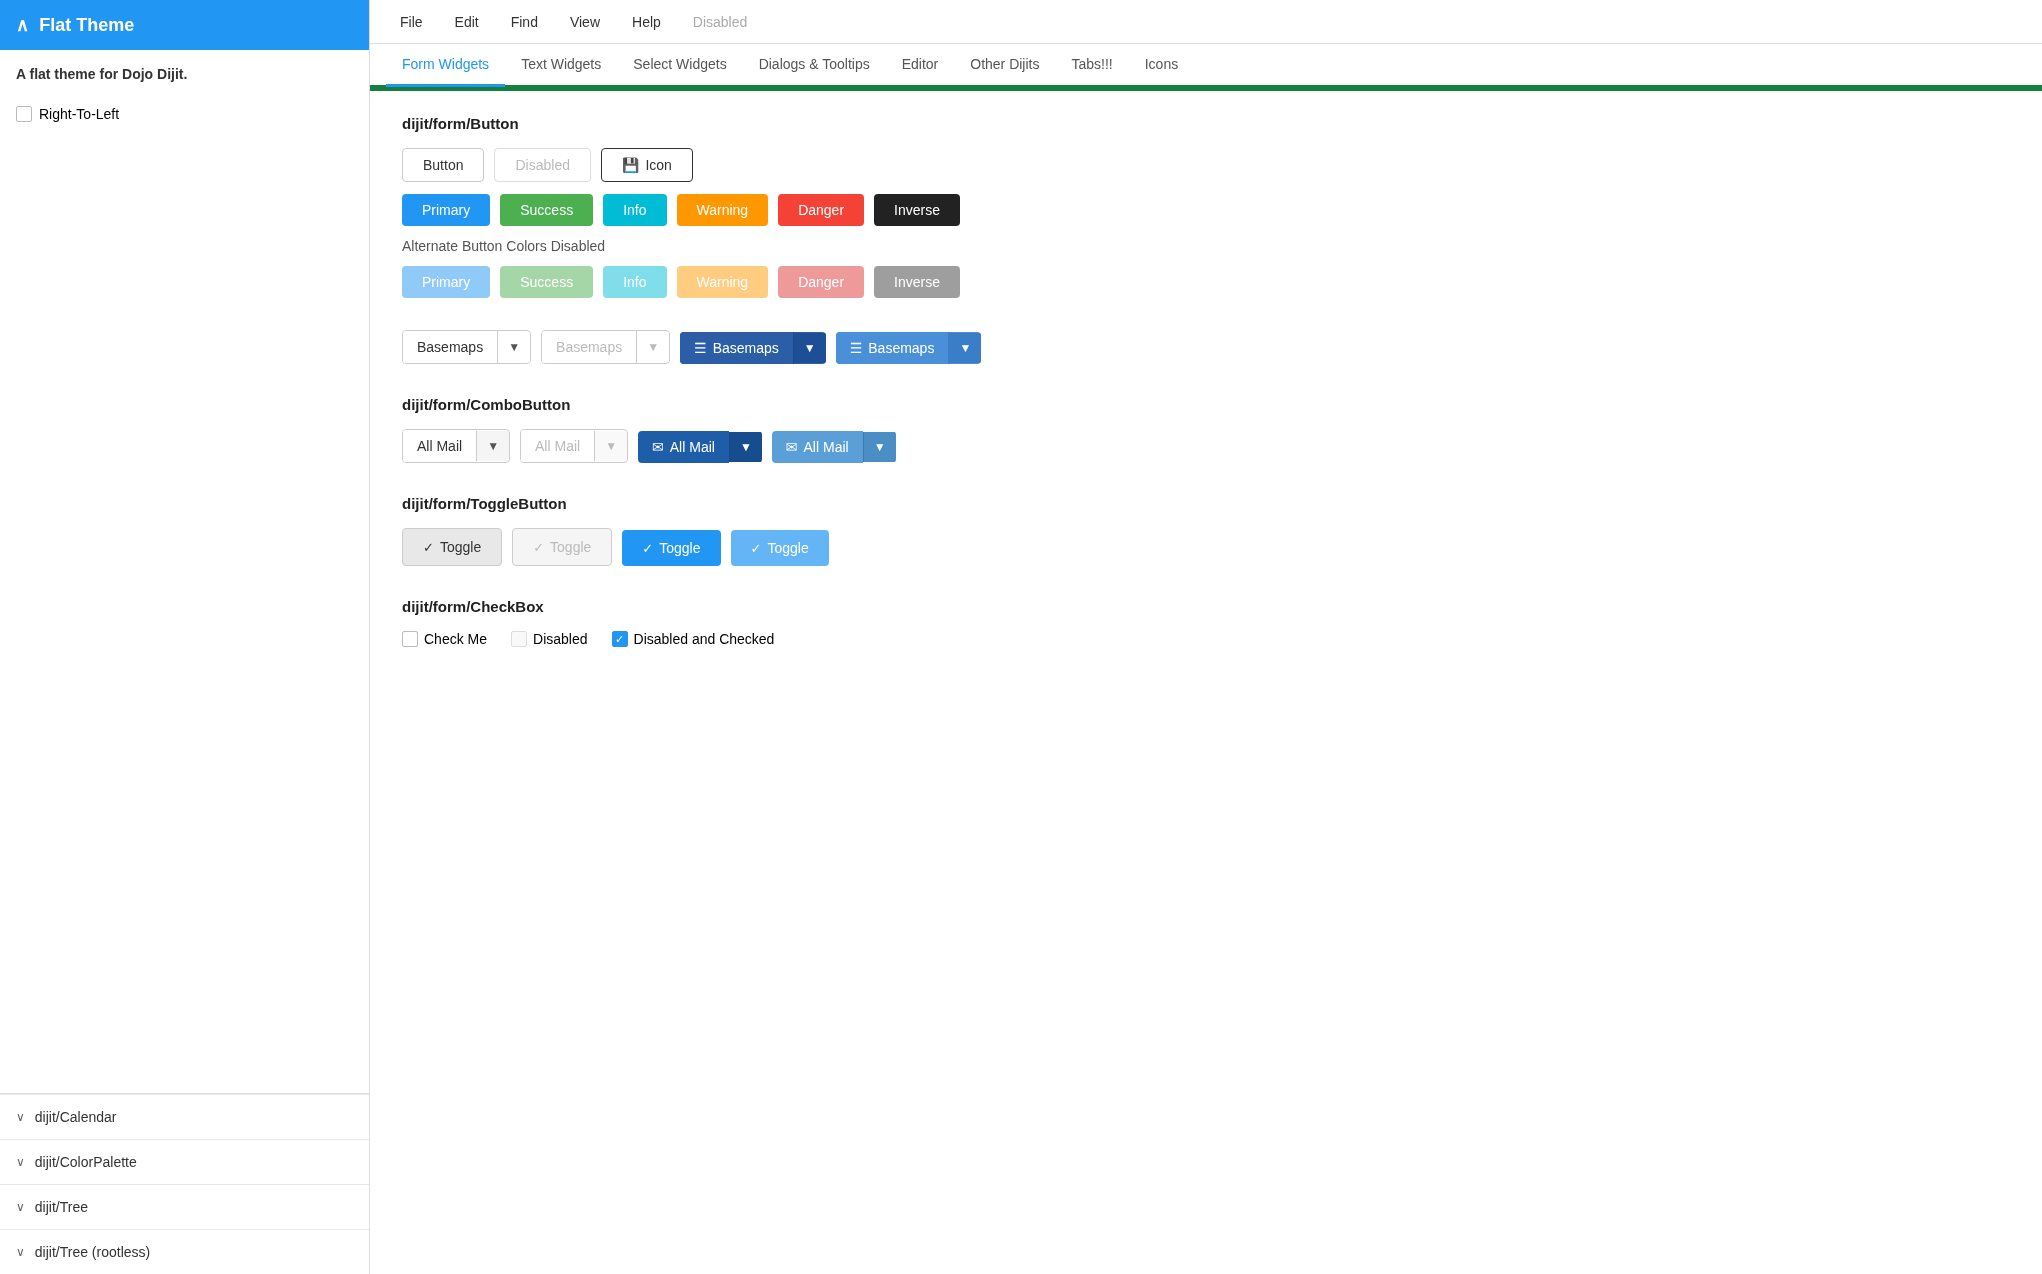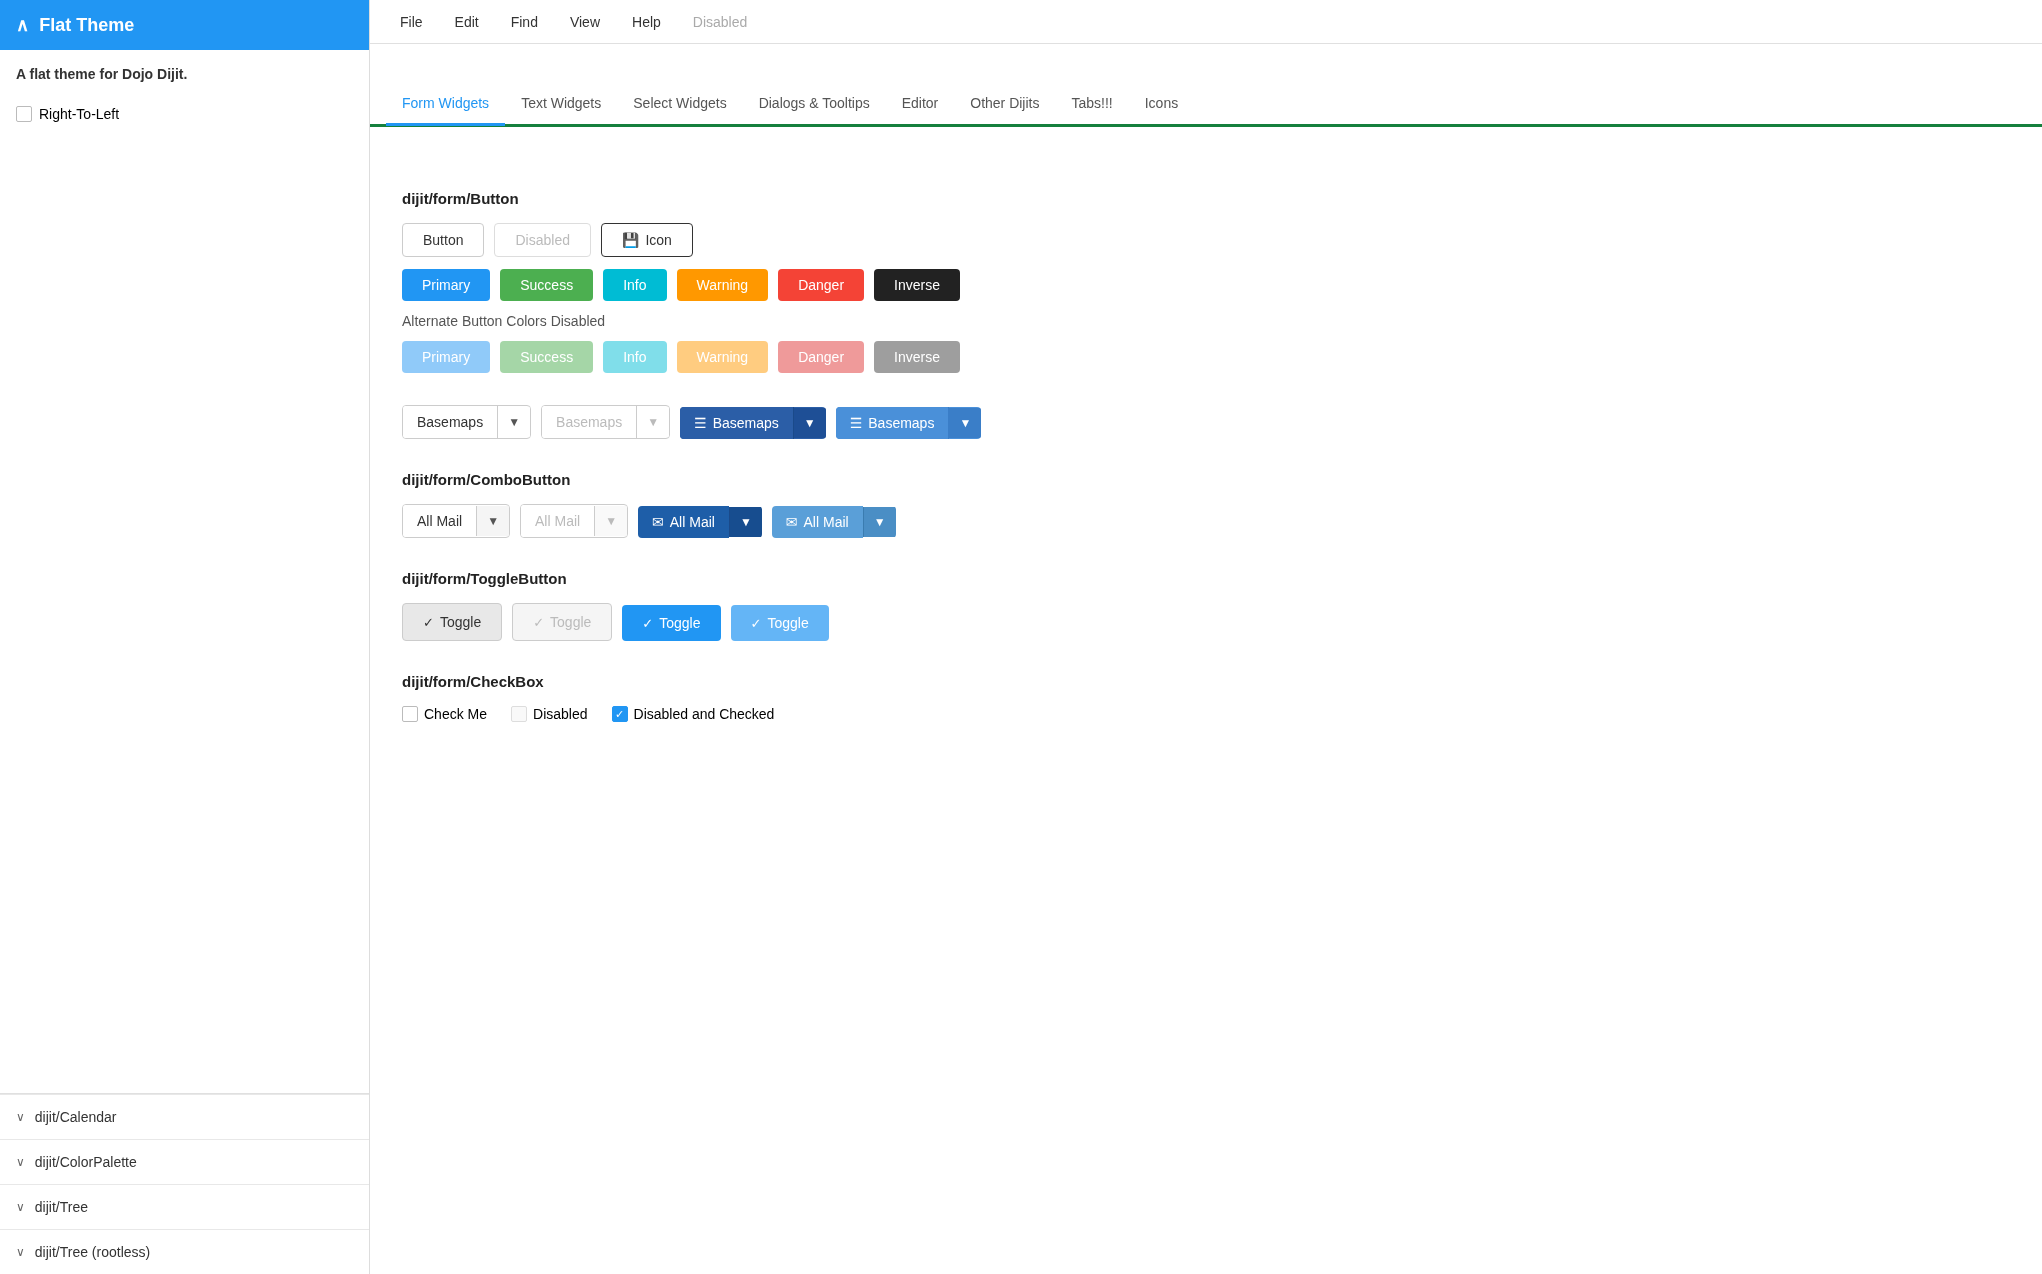--- a/index.html
+++ b/index.html
@@ -54,21 +54,20 @@
     }
     .tree-chevron { font-size: 12px; color: #666; }
 
     
     #main {
       flex: 1;
       display: flex;
       flex-direction: column;
       overflow: hidden;
       background: #fff;
-      gap: 39px;
     }
 
     
     #menubar {
       display: flex;
       align-items: center;
       border-bottom: 1px solid #e0e0e0;
       padding: 0 16px;
       height: 44px;
       gap: 4px;
@@ -78,21 +77,21 @@
       cursor: pointer;
       font-size: 14px;
       color: #333;
       border-radius: 3px;
     }
     .menu-item.disabled { color: #aaa; cursor: default; }
 
     
     #tabs {
       display: flex;
-      border-bottom: 3px solid #15803d;
+      border-bottom: 6px solid #15803d;
       padding: 0 16px;
       background: #fff;
     }
     .tab {
       padding: 12px 16px;
       cursor: pointer;
       font-size: 14px;
       color: #555;
       border-bottom: 3px solid transparent;
       margin-bottom: -2px;

